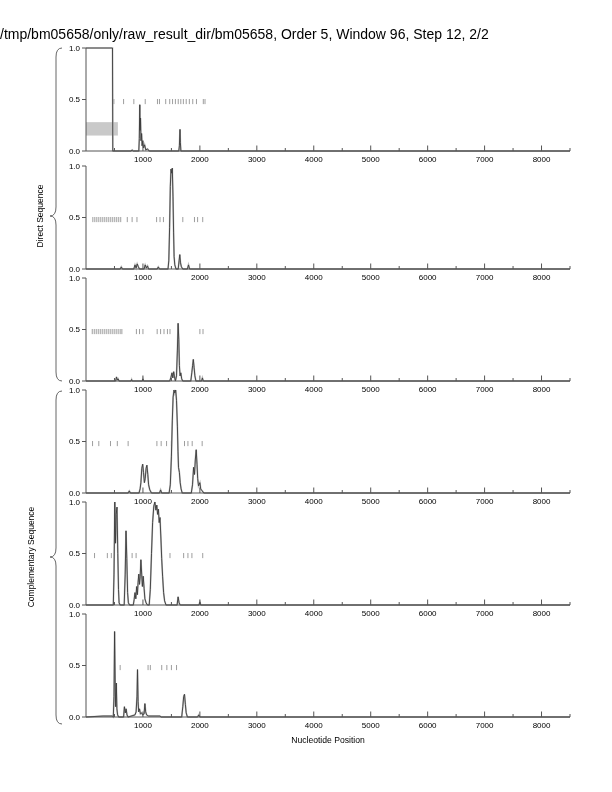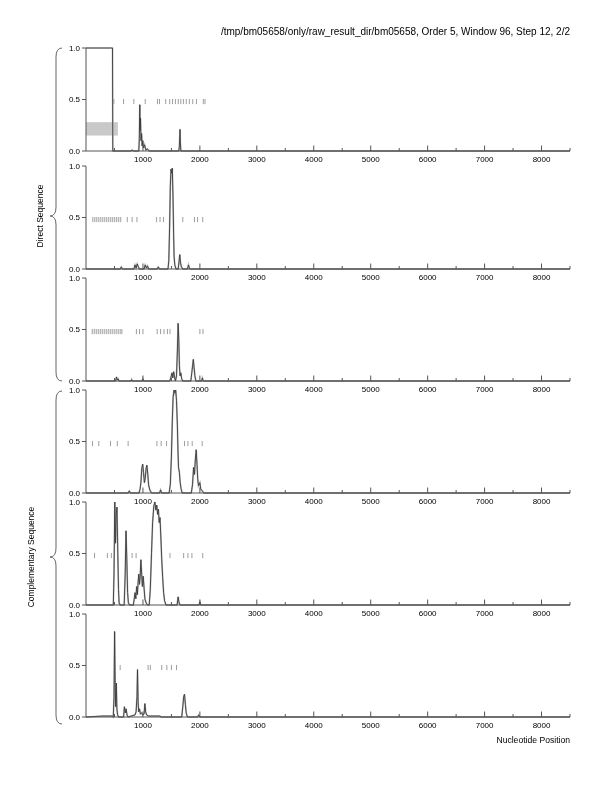--- a/index.html
+++ b/index.html
@@ -1,20 +1,20 @@
 <!DOCTYPE html>
 <html><head>
 <meta charset="utf-8">
 <style>
   html,body{margin:0;padding:0;background:#ffffff;}
   body{width:612px;height:792px;position:relative;font-family:"Liberation Sans",sans-serif;color:#000;}
   #figure{position:absolute;left:0;top:0;width:612px;height:792px;background:#fff;overflow:hidden;}
   #plot-svg{position:absolute;left:0;top:0;}
-  .fig-title{position:absolute;left:0;right:42px;top:26px;text-align:right;font-size:10px;white-space:nowrap;margin-left:16px;}
-  .x-title{position:absolute;left:86px;width:484px;top:735px;text-align:right;font-size:8.6px;}
+  .fig-title{position:absolute;left:0;right:42px;top:26px;font-size:14px;white-space:nowrap;}
+  .x-title{position:absolute;left:86px;width:484px;top:735px;text-align:center;font-size:8.6px;}
   .group-label{position:absolute;white-space:nowrap;font-size:8.5px;transform:translate(-50%,-50%) rotate(-90deg);}
   #group-label-direct{left:40px;top:216px;}
   #group-label-complementary{left:31px;top:557px;}
 </style>
 </head>
 <body>
 
 <div id="figure">
   <svg id="plot-svg" width="612" height="792">
       <g>

